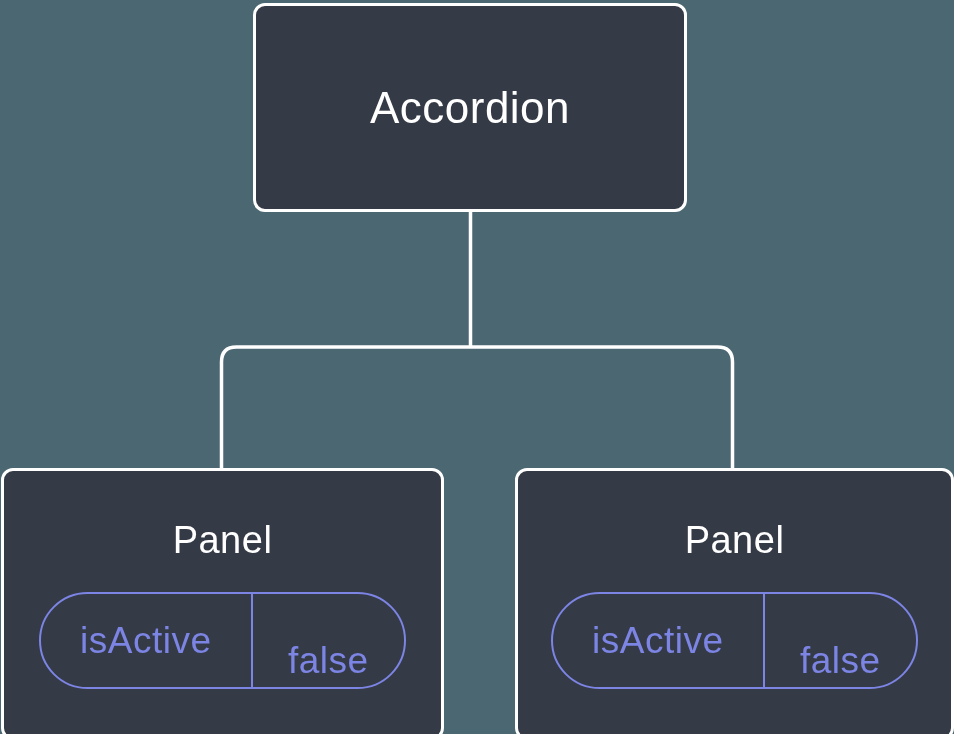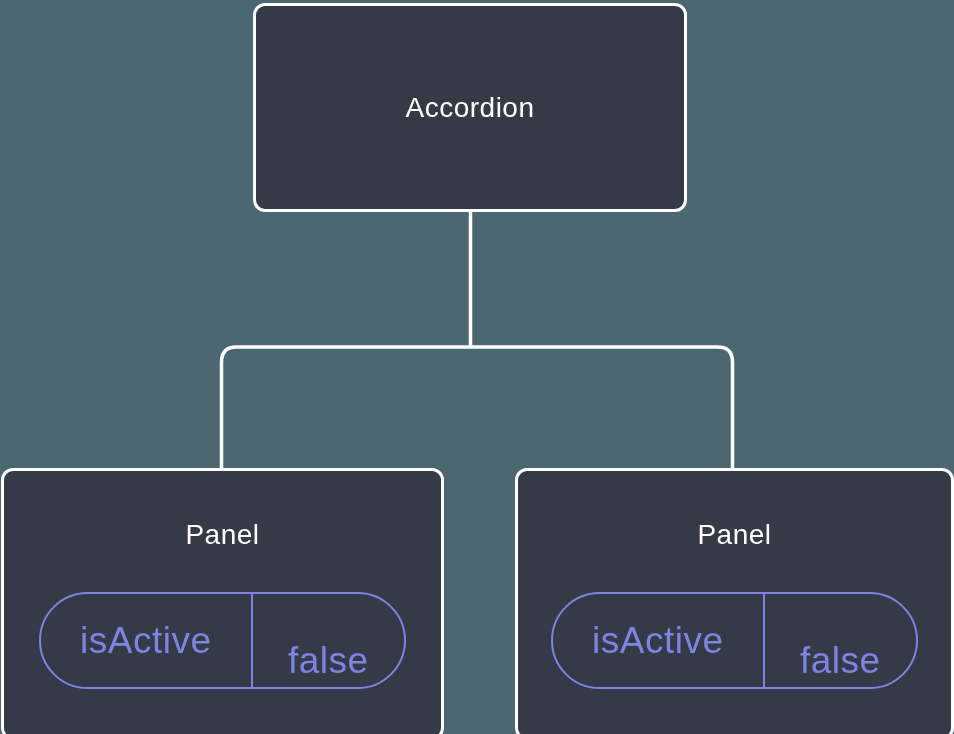--- a/index.html
+++ b/index.html
@@ -27,21 +27,21 @@
     background:var(--node-fill);
     border:3px solid var(--node-border);
     border-radius:12px;
   }
   .node-accordion{
     left:253px;top:3px;width:434px;height:209px;
     display:flex;align-items:center;justify-content:center;
   }
   .node-label{
     color:var(--node-text);
-    font-size:28px;
+    font-size:44px;
     font-weight:500;
     letter-spacing:0.5px;
   }
   .connector-svg{
     position:absolute;left:0;top:0;width:954px;height:734px;
     pointer-events:none;
   }
   .connector-svg path{
     fill:none;
     stroke:var(--connector);
@@ -49,21 +49,21 @@
   }
   .node-panel{
     top:468px;height:272px;
     display:flex;flex-direction:column;align-items:center;
   }
   .node-panel-left{left:1px;width:443px;}
   .node-panel-right{left:515px;width:439px;}
   .panel-title{
     margin-top:49px;
     color:var(--node-text);
-    font-size:28px;
+    font-size:38px;
     font-weight:500;
     letter-spacing:0.5px;
     line-height:1.1;
   }
   .state-pill{
     position:absolute;
     top:121px;left:0;right:0;
     margin:0 auto;
     width:367px;height:97px;
     border:2.5px solid var(--state-accent);

